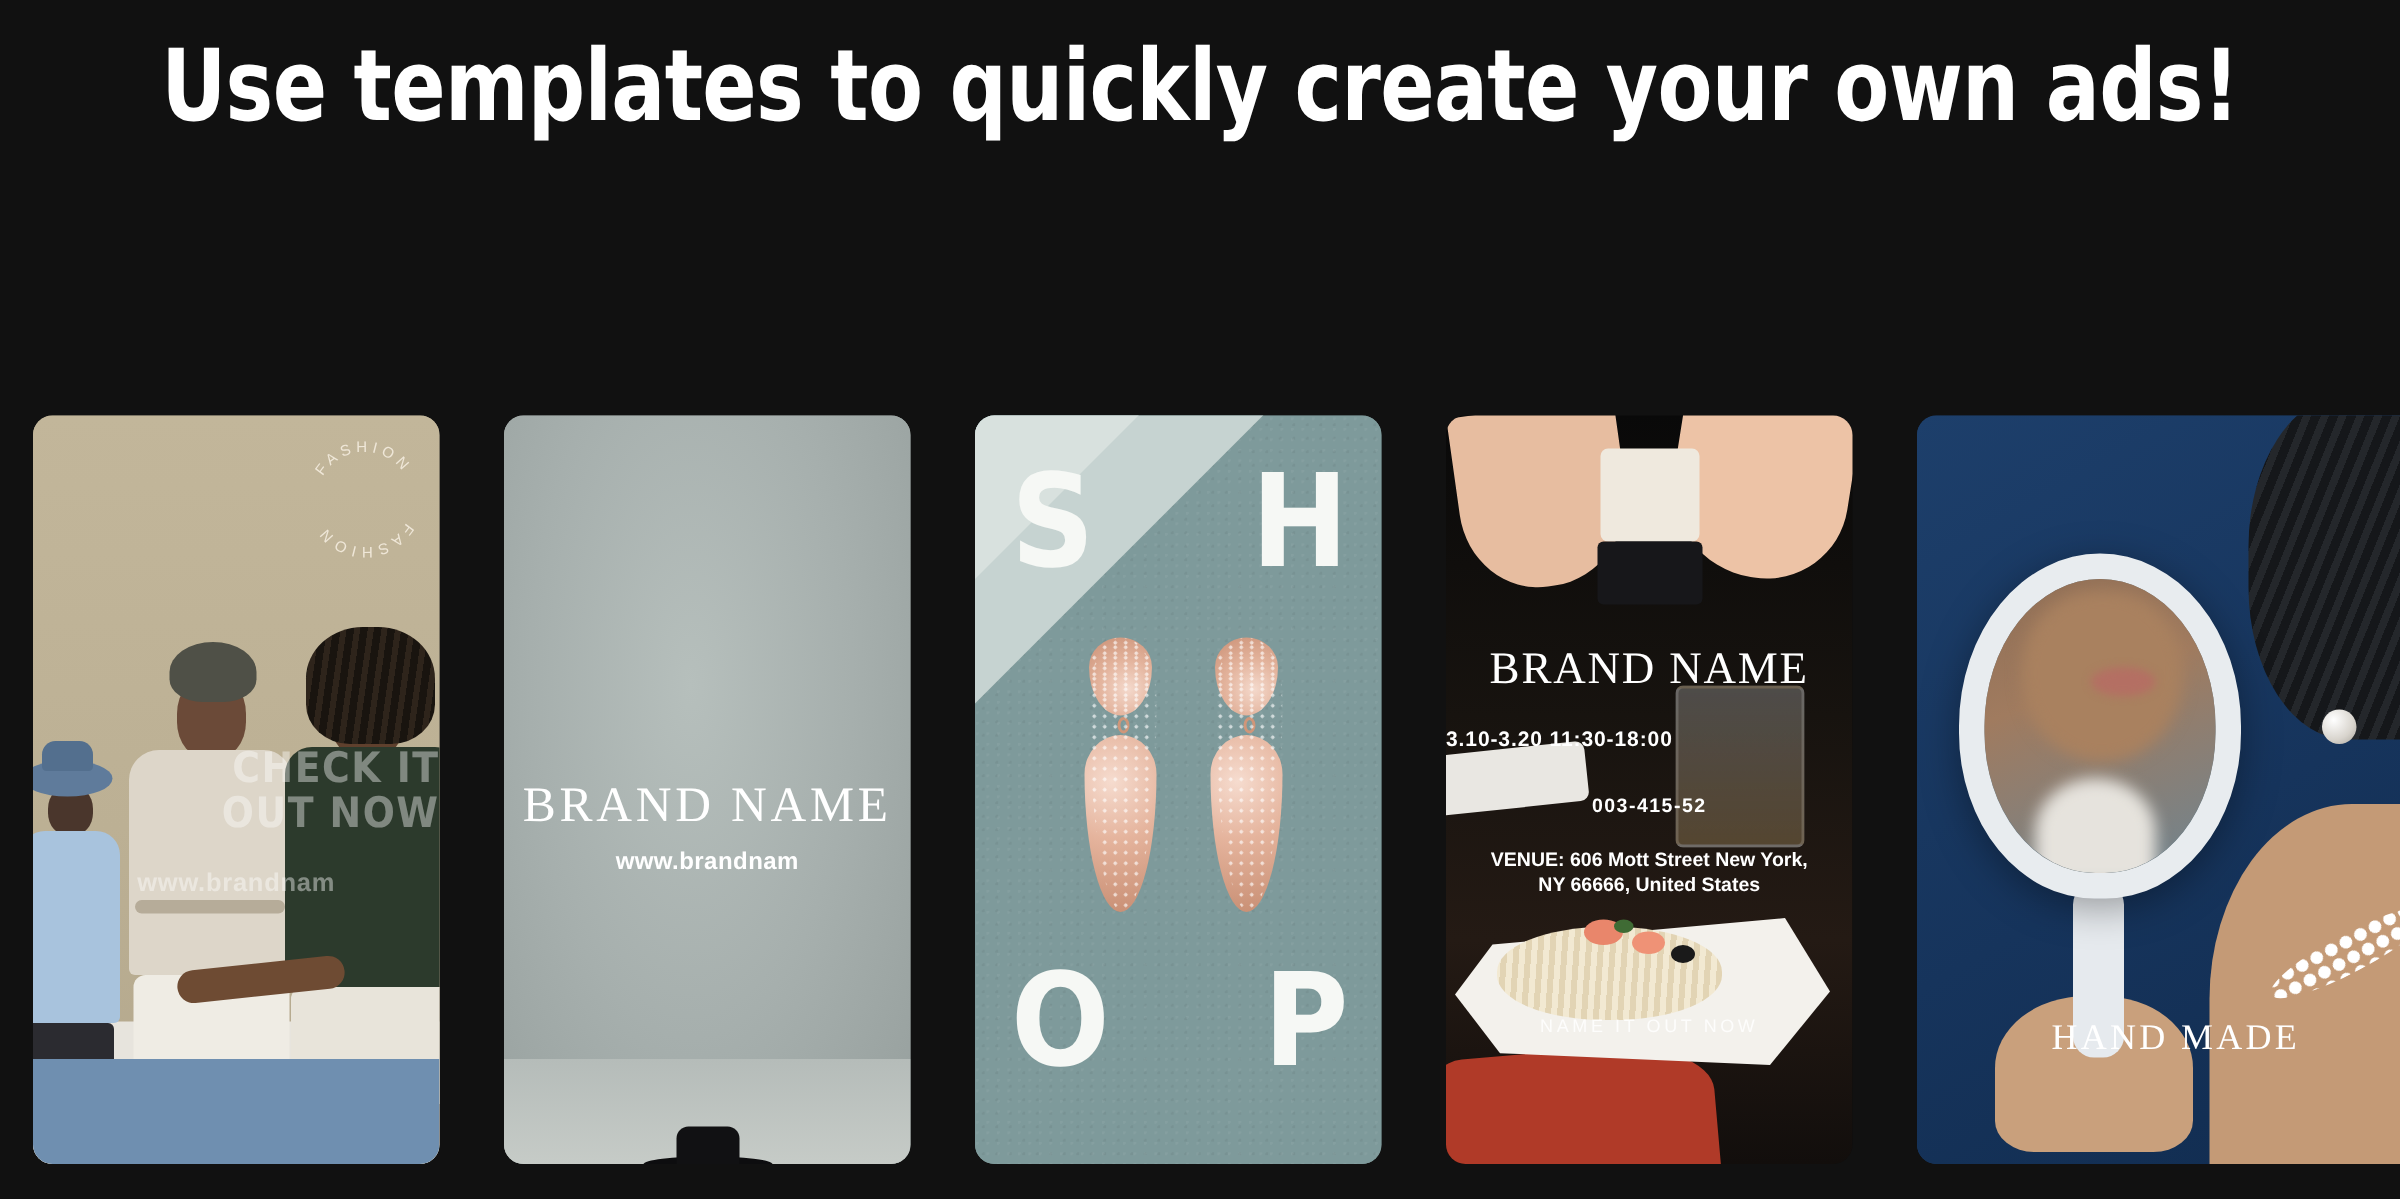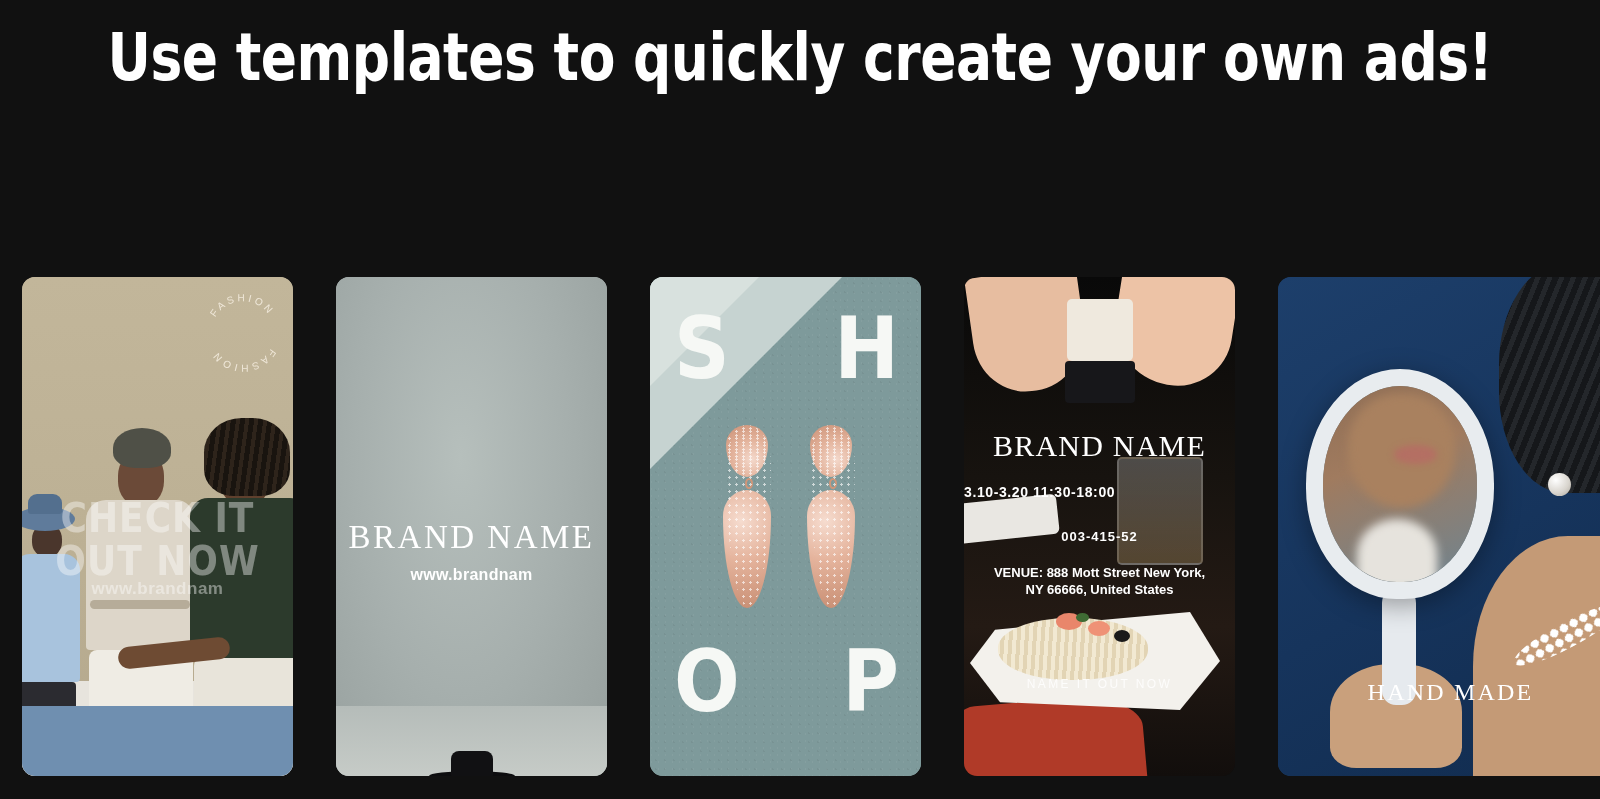--- a/index.html
+++ b/index.html
@@ -65,23 +65,23 @@
 
   .c1 .f-right { left:168px; width:120px; }
   .c1 .f-right .hair { position:absolute;left:14px;top:-26px;width:86px;height:78px;border-radius:44% 44% 34% 34%;
         background:repeating-linear-gradient(98deg,#19140f 0 5px,#2e241b 5px 9px); }
   .c1 .f-right .head { width:50px;height:58px;border-radius:46% 46% 44% 44%;background:#5f402d;margin-left:30px;margin-top:4px; }
   .c1 .f-right .body { width:118px;height:160px;border-radius:18px 18px 4px 4px;background:#2c3a2c;margin-top:-8px; }
   .c1 .f-right .legs { width:112px;height:78px;background:#e8e4da;border-radius:8px;margin-left:4px; }
   .c1 .arm { position:absolute;left:96px;bottom:112px;width:112px;height:22px;border-radius:12px;background:#6e4b33;transform:rotate(-6deg); }
   .c1 .cta-big {
     position:absolute; left:0; right:0; top:44%;
-    text-align:center; color:rgba(255,255,255,0.40);
+    text-align:right; color:rgba(255,255,255,0.40);
     font-family:"DejaVu Sans Condensed","Liberation Sans",sans-serif;
-    font-weight:bold; font-size:40px; line-height:1.08; letter-spacing:1px;
+    font-weight:bold; font-size:28px; line-height:1.08; letter-spacing:1px;
   }
   .c1 .url {
     position:absolute; left:0; right:0; top:60.5%;
     text-align:center; color:rgba(255,255,255,0.42);
     font-size:17px; font-weight:bold; letter-spacing:0.5px;
   }
   .badge {
     position:absolute; right:2px; top:8px; width:96px; height:96px;
   }
   .badge svg { width:100%; height:100%; }
@@ -321,21 +321,21 @@
       <div class="pasta"></div>
       <div class="topping t1"></div>
       <div class="topping t2"></div>
       <div class="topping t3"></div>
       <div class="topping t4"></div>
 
       <div class="brand">BRAND NAME</div>
       <div class="daterange">3.10-3.20 11:30-18:00</div>
       <div class="phone">003-415-52</div>
       <div class="venue">
-        <div>VENUE: 888 Mott Street New York,</div>
+        <div>VENUE: 606 Mott Street New York,</div>
         <div>NY 66666, United States</div>
       </div>
       <div class="cta">NAME IT OUT NOW</div>
     </div>
 
     <div class="card c5 wide">
       <div class="bg"></div>
       <div class="woman-hair"></div>
       <div class="shoulder"></div>
       <div class="pearl"></div>

